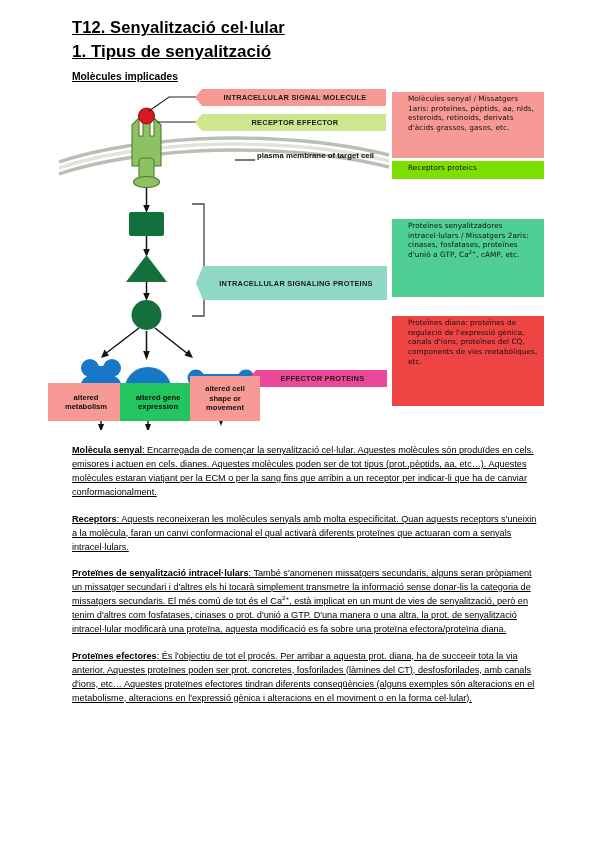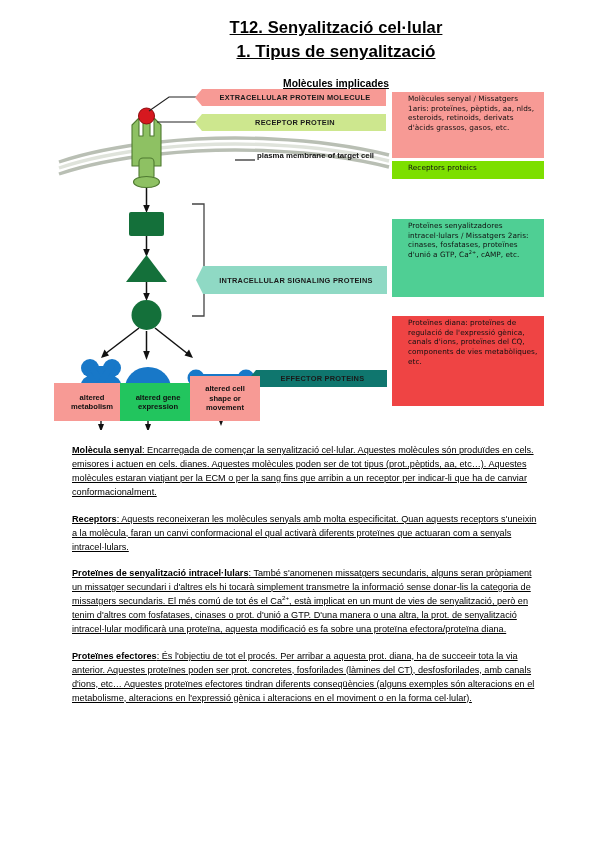--- a/index.html
+++ b/index.html
@@ -20,42 +20,41 @@
     width: 600px;
     height: 848px;
     background: #fff;
     padding: 0;
     box-sizing: border-box;
   }
 
   
   .heading-block {
     padding: 18px 0 0 72px;
-    text-align: center;
   }
   .h1 {
     font-size: 16.5px;
     font-weight: bold;
     letter-spacing: .1px;
     text-decoration: underline;
     margin: 0 0 5px 0;
     line-height: 1.15;
   }
   .h2 {
     font-size: 17px;
     font-weight: bold;
     text-decoration: underline;
     margin: 0 0 9px 0;
     line-height: 1.15;
   }
   .h3 {
     font-size: 10.3px;
     font-weight: bold;
     text-decoration: underline;
-    margin: 16px;
+    margin: 0;
     line-height: 1.15;
   }
 
   
   .figure {
     position: absolute;
     left: 57px;
     top: 92px;
     width: 492px;
     height: 338px;
@@ -226,38 +225,38 @@
           <polygon points="44,340 41,332 47,332" fill="#111" stroke="none"></polygon>
           <line x1="91" y1="322" x2="91" y2="335"></line>
           <polygon points="91,340 88,332 94,332" fill="#111" stroke="none"></polygon>
           <line x1="164" y1="322" x2="164" y2="329"></line>
           <polygon points="164,334 161,326 167,326" fill="#111" stroke="none"></polygon>
         </g>
       </svg>
 
       <div class="ribbon" style="left:138px; top:-3px; width:191px; height:17px; background:#f79a95;
                   clip-path: polygon(0% 50%, 7px 0%, 100% 0%, 100% 100%, 7px 100%);">
-        <span>EXTRACELLULAR PROTEIN MOLECULE</span>
+        <span>INTRACELLULAR SIGNAL MOLECULE</span>
       </div>
 
       <div class="ribbon" style="left:138px; top:22px; width:191px; height:17px; background:#cde78e;
                   clip-path: polygon(0% 50%, 7px 0%, 100% 0%, 100% 100%, 7px 100%);">
-        <span>RECEPTOR PROTEIN</span>
+        <span>RECEPTOR EFFECTOR</span>
       </div>
 
       <div class="memcap" style="left:200px; top:59px; width:120px;">
         <span>plasma membrane of target cell</span>
       </div>
 
-      <div class="ribbon" style="left:139px; top:174px; width:191px; height:28px; background:#8fd9c4;
+      <div class="ribbon" style="left:139px; top:174px; width:191px; height:34px; background:#8fd9c4;
                   clip-path: polygon(0% 50%, 7px 0%, 100% 0%, 100% 100%, 7px 100%);">
         <span>INTRACELLULAR SIGNALING PROTEINS</span>
       </div>
 
-      <div class="ribbon" style="left:192px; top:278px; width:138px; height:17px; background:#0f766e;
+      <div class="ribbon" style="left:192px; top:278px; width:138px; height:17px; background:#ec4899;
                   clip-path: polygon(0% 50%, 7px 0%, 100% 0%, 100% 100%, 7px 100%);">
         <span>EFFECTOR PROTEINS</span>
       </div>
 
       <div class="caption" style="left:8px; top:300px; width:72px;">
         <span>metabolic enzyme</span>
       </div>
       <div class="caption" style="left:57px; top:300px; width:68px;">
         <span>gene regulatory protein</span>
       </div>
@@ -266,21 +265,21 @@
       </div>
 
       <div class="outcome" style="left:6px; top:344px; width:76px; height:0px;"></div>
 
       <div class="outcome" style="left:5px; top:296px; width:0; height:0;"></div>
     </div>
   </div>
 
   <div style="position:absolute; left:57px; top:426px; width:492px; height:0;"></div>
 
-  <div class="outcome" style="left:54px; top:383px; width:76px; height:38px; background:#f79a95; padding:0 4px;">
+  <div class="outcome" style="left:48px; top:383px; width:76px; height:38px; background:#f79a95; padding:0 4px;">
     <span>altered metabolism</span>
   </div>
   <div class="outcome" style="left:120px; top:383px; width:76px; height:38px; background:#22c55e; padding:0 4px;">
     <span>altered gene expression</span>
   </div>
   <div class="outcome" style="left:190px; top:376px; width:70px; height:45px; background:#f79a95; padding:0 4px;">
     <span>altered cell shape or movement</span>
   </div>
 
   <div class="note" style="left:392px; top:92px; width:152px; height:66px; background:#f79a95;">

